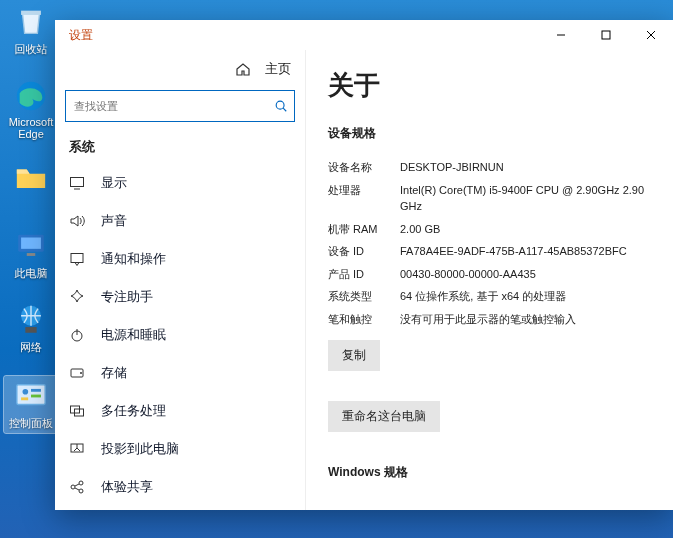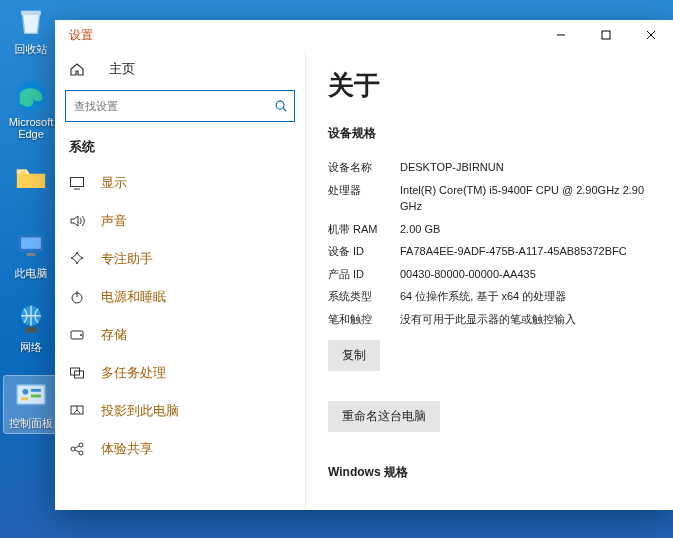--- a/index.html
+++ b/index.html
@@ -17,28 +17,28 @@
   .titlebar { height: 30px; display: flex; align-items: center; justify-content: space-between; }
   .titlebar .title { font-size: 12px; color: #c2410c; padding-left: 14px; }
   .win-btns { display: flex; }
   .win-btn { width: 45px; height: 30px; display: flex; align-items: center; justify-content: center; color: #222; }
   .win-btn svg { width: 10px; height: 10px; }
 
   .content { flex: 1; display: flex; min-height: 0; }
 
   
   .sidebar { width: 250px; border-right: 1px solid #eee; display: flex; flex-direction: column; font-size: 13px; color: #222; }
-  .side-home { display: flex; align-items: center; gap: 24px; padding: 10px 14px 12px; }
+  .side-home { display: flex; align-items: center; gap: 14px; padding: 10px 14px 12px; justify-content: flex-end; }
   .side-home .ic { width: 16px; display:flex; }
   .search { margin: 0 10px 10px; height: 30px; border: 1px solid #0067c0; display: flex; align-items: center; }
   .search input { flex: 1; border: none; outline: none; font-size: 11px; padding: 0 8px; color: #888; background: transparent; }
   .search .sic { width: 26px; display:flex; align-items:center; justify-content:center; color:#0067c0; }
   .side-header { font-weight: 600; padding: 6px 14px 8px; font-size: 13px; }
   .side-list { flex: 1; overflow-y: auto; }
-  .side-item { display: flex; align-items: center; gap: 16px; padding: 10px 14px; color: #a16207; }
+  .side-item { display: flex; align-items: center; gap: 16px; padding: 10px 14px; color: #0f172a; }
   .side-item .ic { width: 16px; display:flex; align-items:center; justify-content:center; color:#333; }
   .side-item svg { width: 16px; height: 16px; }
 
   
   .main { flex: 1; overflow-y: auto; padding: 10px 22px 20px; color: #222; }
   .main h1 { font-size: 26px; font-weight: 600; margin: 8px 0 22px; }
   .main h2 { font-size: 12px; font-weight: 600; margin: 6px 0 14px; }
   .spec-row { display: flex; font-size: 11px; padding: 3px 0; line-height: 1.5; }
   .spec-row .k { width: 72px; flex-shrink: 0; color: #222; }
   .spec-row .v { flex: 1; color: #222; }
@@ -168,20 +168,29 @@
               <svg viewBox="0 0 16 16">
                 <path d="M2 6h3l4-3v10l-4-3H2z" fill="none" stroke="#333"></path>
                 <path d="M11 5c1.5 1.5 1.5 4.5 0 6M13 3c3 3 3 7 0 10" fill="none" stroke="#333"></path>
               </svg>
             </span>
           <span>声音</span>
         </div>
         <div class="side-item">
           <span class="ic">
               <svg viewBox="0 0 16 16">
+                <rect x="2" y="2.5" width="12" height="9" fill="none" stroke="#333"></rect>
+                <path d="M6 11.5l2 3 2-3" fill="none" stroke="#333"></path>
+              </svg>
+            </span>
+          <span>通知和操作</span>
+        </div>
+        <div class="side-item">
+          <span class="ic">
+              <svg viewBox="0 0 16 16">
                 <path d="M8 1c1 3 3 5 6 6-3 1-5 3-6 6-1-3-3-5-6-6 3-1 5-3 6-6z" fill="none" stroke="#333"></path>
               </svg>
             </span>
           <span>专注助手</span>
         </div>
         <div class="side-item">
           <span class="ic">
               <svg viewBox="0 0 16 16">
                 <circle cx="8" cy="9" r="5" fill="none" stroke="#333"></circle>
                 <line x1="8" y1="2" x2="8" y2="8" stroke="#333"></line>

